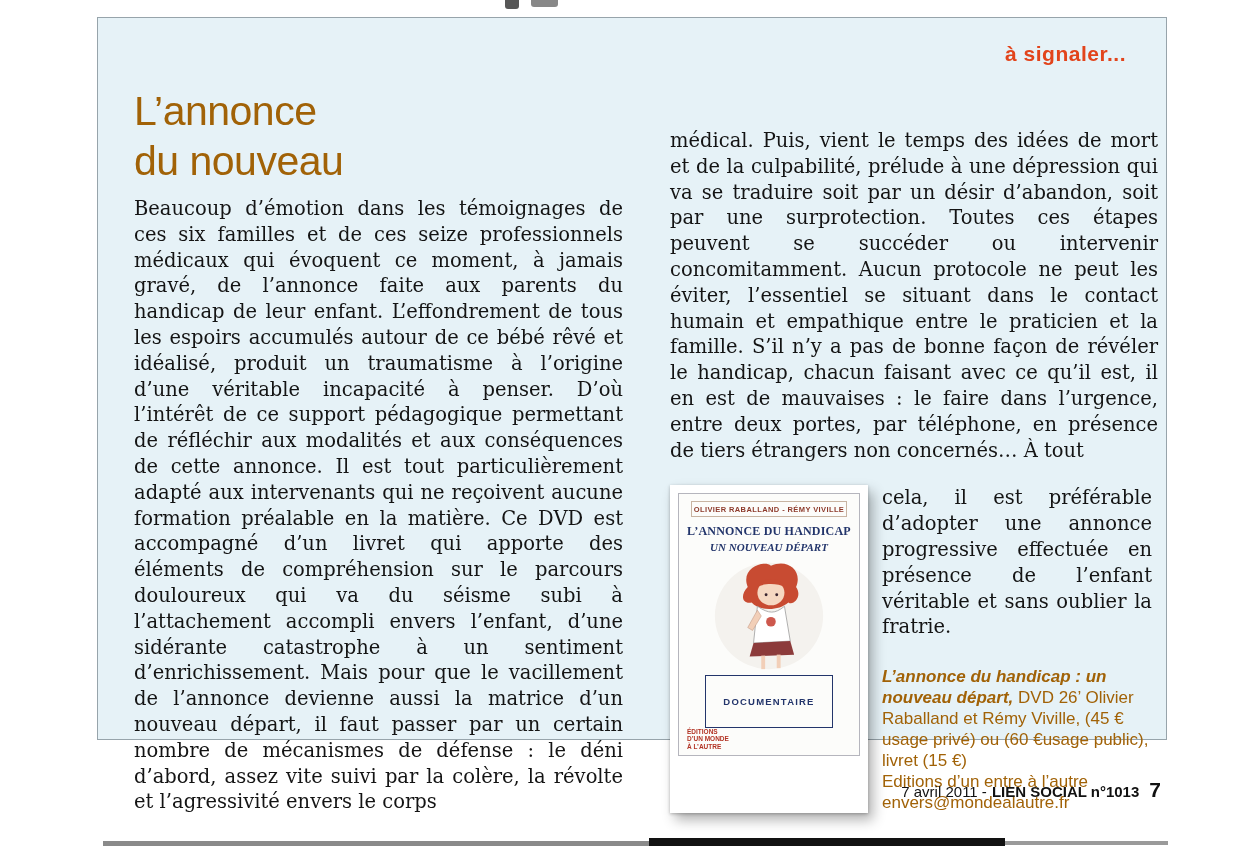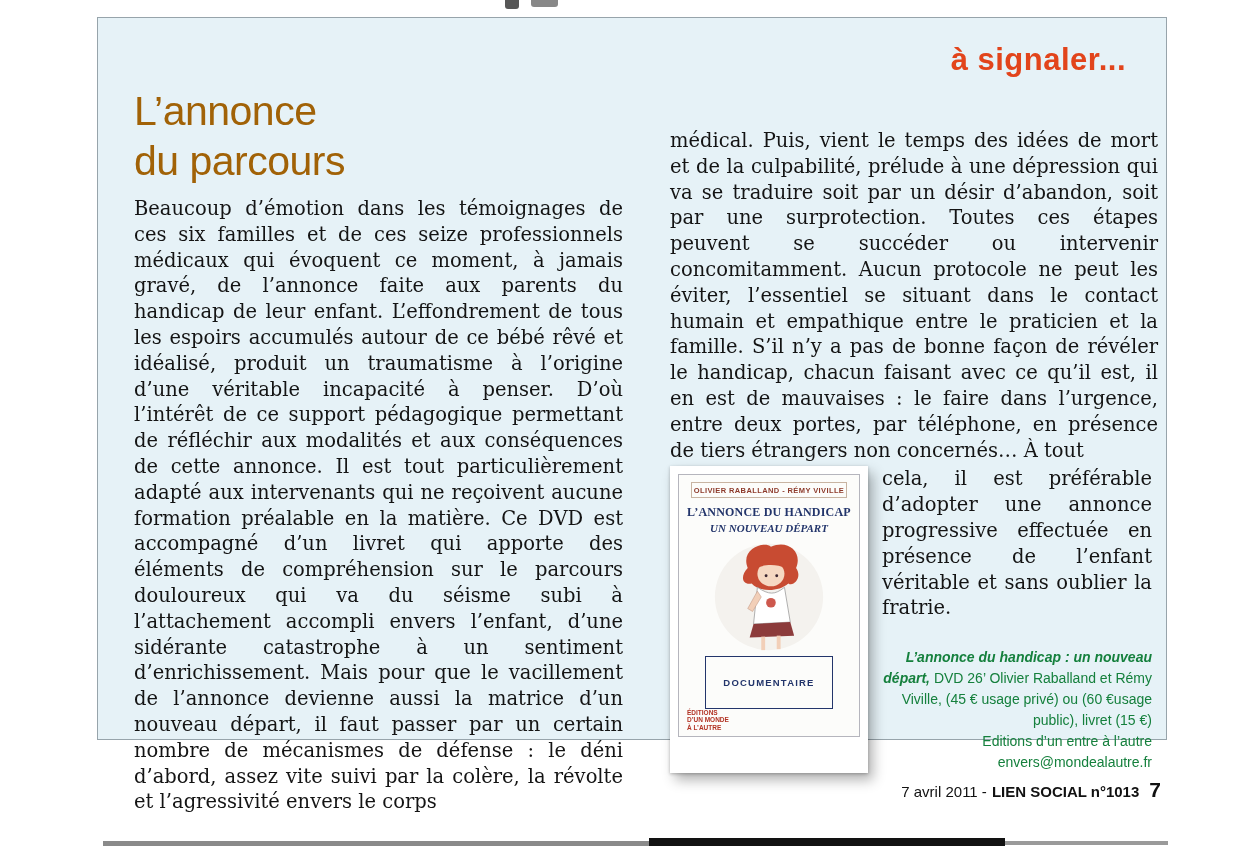--- a/index.html
+++ b/index.html
@@ -19,21 +19,21 @@
     width: 1070px; height: 723px;
     background: #e6f2f7;
     border: 1px solid #97a4ab;
     box-sizing: border-box;
   }
 
   
   .signal {
     position: absolute;
     top: 24px; right: 40px;
-    font-size: 31px;
+    font-size: 21px;
     font-weight: bold;
     color: #e2441b;
     letter-spacing: 0.5px;
   }
 
   
   .title {
     position: absolute;
     left: 36px; top: 68px;
     font-size: 41px;
@@ -59,21 +59,21 @@
   }
   .right-col {
     position: absolute;
     left: 572px; top: 110px;
     width: 488px;
   }
 
   .media-row {
     display: flex;
     gap: 14px;
-    margin-top: 3px;
+    margin-top: 22px;
   }
 
   
   .cover-frame {
     width: 198px;
     flex-shrink: 0;
     box-sizing: border-box;
     padding: 8px 8px 12px;
     background: #ffffff;
     box-shadow: 0 1px 3px rgba(0,0,0,.25), 5px 7px 12px rgba(0,0,0,.30);
@@ -133,24 +133,23 @@
     font-size: 6.5px;
     line-height: 7.5px;
     font-weight: bold;
     color: #b23324;
   }
 
   
   .wrap-col { width: 270px; }
   .caption {
     margin-top: 26px;
-    font-size: 14px;
+    font-size: 17px;
     line-height: 21px;
-    color: #15803d;
-    text-align: right;
+    color: #a16207;
   }
   .caption p { margin: 0; }
   .caption .lead { font-weight: bold; font-style: italic; }
 
   
   .footer {
     position: absolute;
     top: 778px; right: 80px;
     font-size: 15px;
     color: #111111;
@@ -180,21 +179,21 @@
   <div class="ghost g1"></div>
   <div class="ghost g2"></div>
   <div class="ghost g3"></div>
 
   <div class="panel">
 
     <div class="signal">à signaler...</div>
 
     <div class="title">
       <div>L’annonce</div>
-      <div>du parcours</div>
+      <div>du nouveau</div>
     </div>
 
     <div class="left-col body-text">Beaucoup d’émotion dans les témoignages de ces six familles et de ces seize professionnels médicaux qui évoquent ce moment, à jamais gravé, de l’annonce faite aux parents du handicap de leur enfant. L’effondrement de tous les espoirs accumulés autour de ce bébé rêvé et idéalisé, produit un traumatisme à l’origine d’une véritable incapacité à penser. D’où l’intérêt de ce support pédagogique permettant de réfléchir aux modalités et aux conséquences de cette annonce. Il est tout particulièrement adapté aux intervenants qui ne reçoivent aucune formation préalable en la matière. Ce DVD est accompagné d’un livret qui apporte des éléments de compréhension sur le parcours douloureux qui va du séisme subi à l’attachement accompli envers l’enfant, d’une sidérante catastrophe à un sentiment d’enrichissement. Mais pour que le vacillement de l’annonce devienne aussi la matrice d’un nouveau départ, il faut passer par un certain nombre de mécanismes de défense : le déni d’abord, assez vite suivi par la colère, la révolte et l’agressivité envers le corps</div>
 
     <div class="right-col">
       <div class="body-text">médical. Puis, vient le temps des idées de mort et de la culpabilité, prélude à une dépression qui va se traduire soit par un désir d’abandon, soit par une surprotection. Toutes ces étapes peuvent se succéder ou intervenir concomitamment. Aucun protocole ne peut les éviter, l’essentiel se situant dans le contact humain et empathique entre le praticien et la famille. S’il n’y a pas de bonne façon de révéler le handicap, chacun faisant avec ce qu’il est, il en est de mauvaises : le faire dans l’urgence, entre deux portes, par téléphone, en présence de tiers étrangers non concernés… À tout</div>
 
       <div class="media-row">
 
         <div class="cover-frame">

